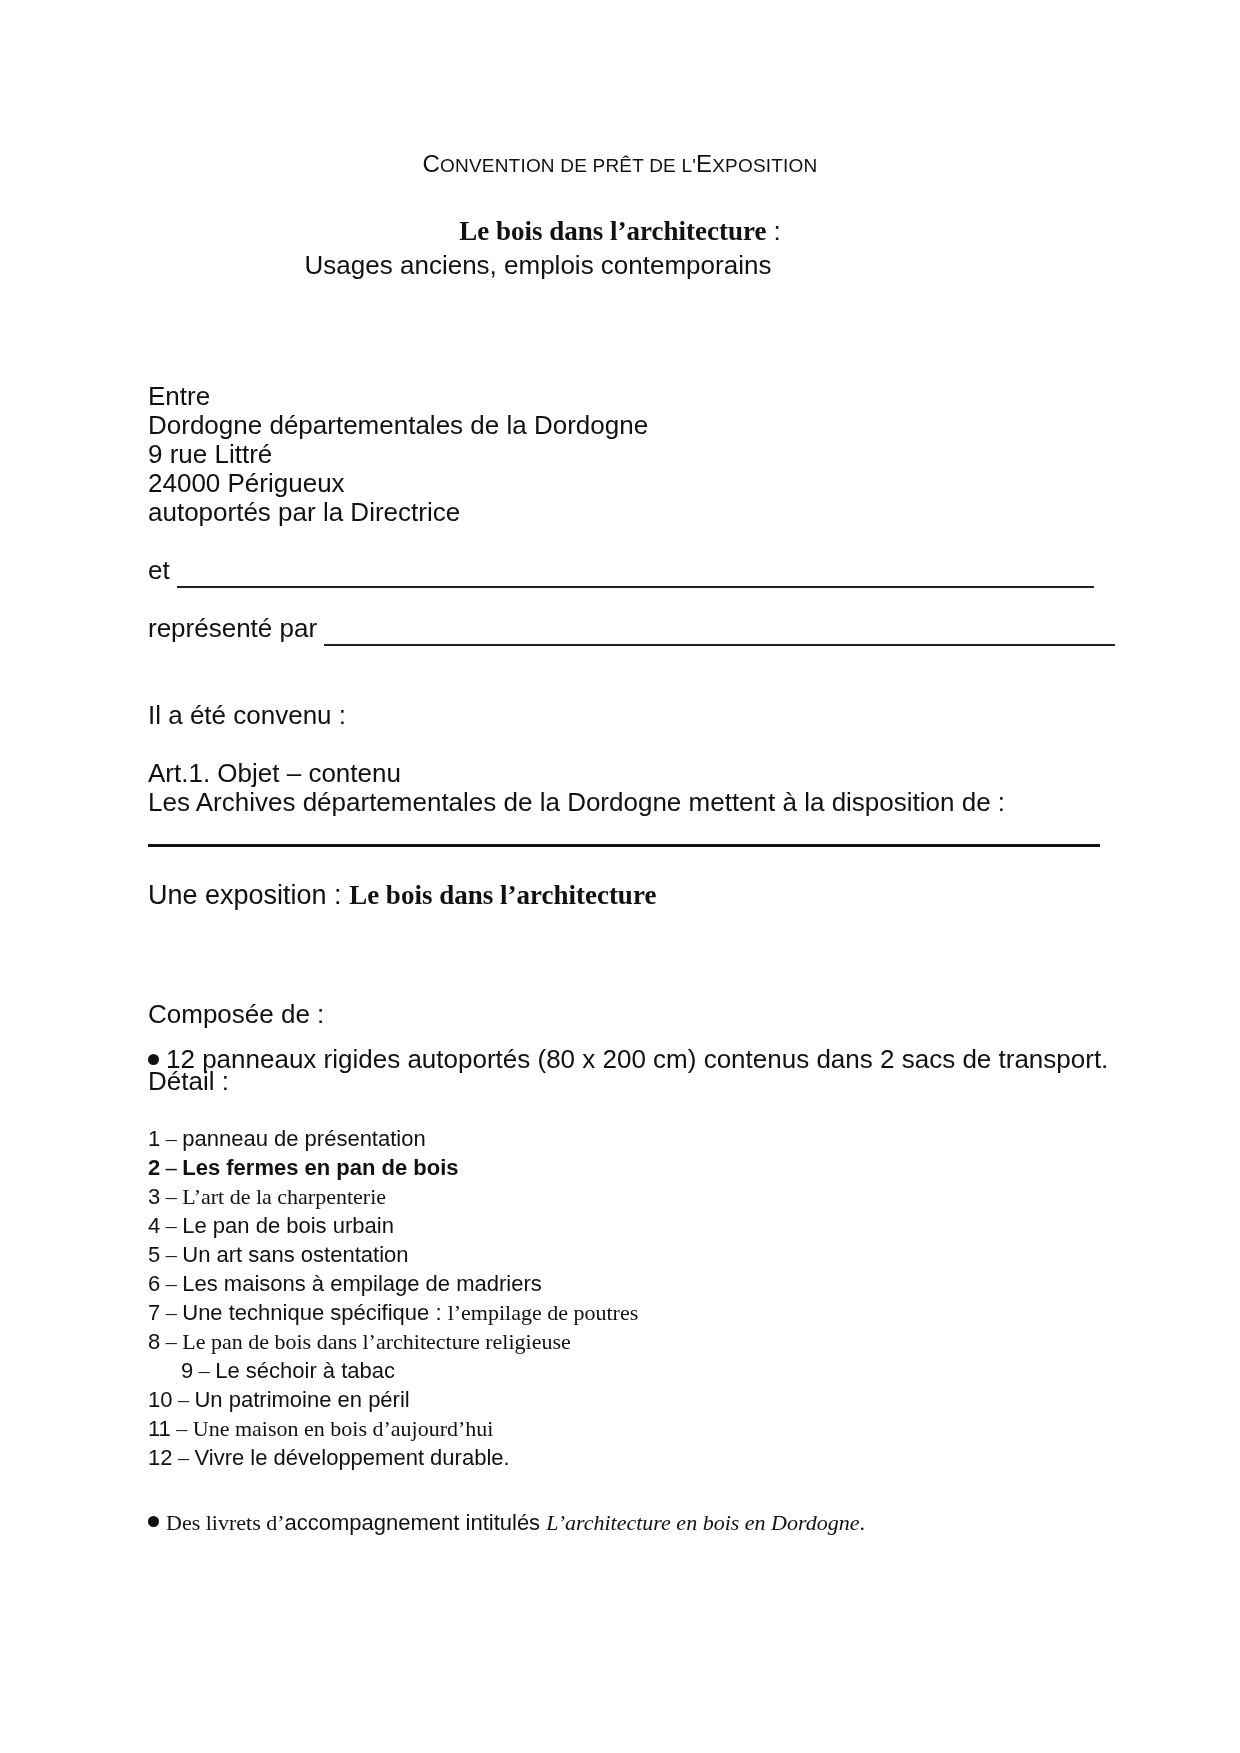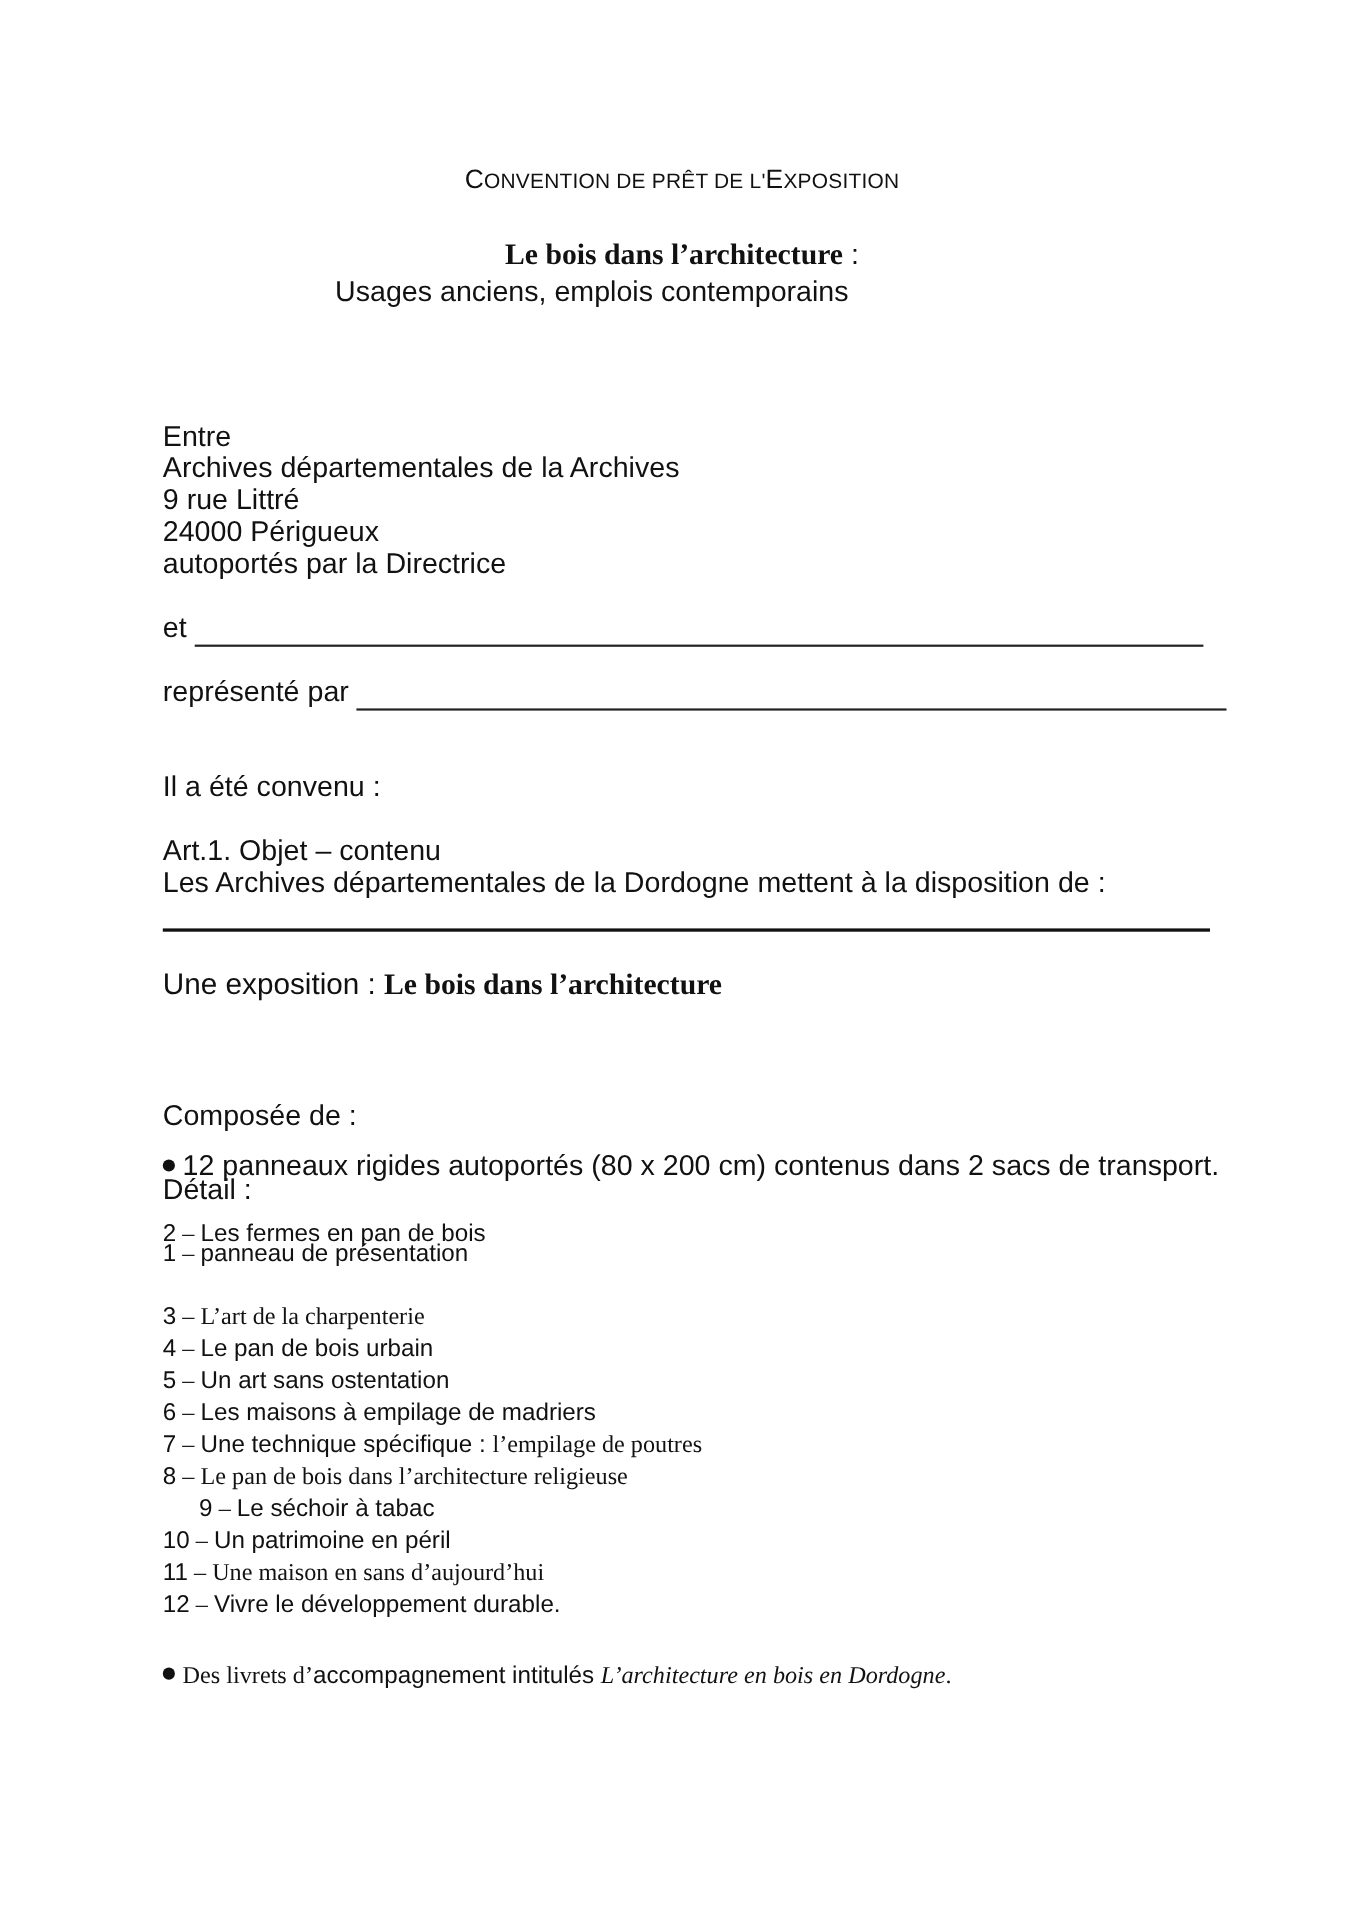--- a/index.html
+++ b/index.html
@@ -25,21 +25,21 @@
   <span class="big">C</span><span class="small">ONVENTION DE PRÊT DE L'</span><span class="big">E</span><span class="small">XPOSITION</span>
 </div>
 
 <div class="abs" style="left:0; width:1240px; text-align:center; top:216px;">
   <span class="serif" style="font-size:27px; font-weight:bold;">Le bois dans l’architecture</span><span class="sans" style="font-size:26px;"> :</span>
 </div>
 
 <div class="abs sans" style="left:0; width:1076px; text-align:center; top:250px; font-size:26px;">Usages anciens, emplois contemporains</div>
 
 <div class="abs sans t22" style="left:148px; top:381px;">Entre</div>
-<div class="abs sans t22" style="left:148px; top:410px;">Archives départementales de la Archives</div>
+<div class="abs sans t22" style="left:148px; top:410px;">Dordogne départementales de la Dordogne</div>
 <div class="abs sans t22" style="left:148px; top:439px;">9 rue Littré</div>
 <div class="abs sans t22" style="left:148px; top:468px;">24000 Périgueux</div>
 <div class="abs sans t22" style="left:148px; top:497px;">autoportés par la Directrice</div>
 
 <div class="abs sans t22" style="left:148px; top:555px;">
   <span>et</span>
   <span class="blank" style="width:917px;">&nbsp;</span>
 </div>
 
 <div class="abs sans t22" style="left:148px; top:613px;">
@@ -60,28 +60,28 @@
 <div class="abs sans t22" style="left:148px; top:968px;margin-top:31px;">Composée de :</div>
 
 <div class="abs sans t22" style="left:148px; top:1008px;margin-top:36px;">
   <span class="bullet"></span><span>12 panneaux rigides autoportés (80 x 200 cm) contenus dans 2 sacs de transport.</span>
 </div>
 
 <div class="abs sans t22" style="left:148px; top:1066px;">Détail :</div>
 
 <div id="panel-list">
     <div class="list-line" style="top: 1124px;"><span class="num">1</span><span class="sep"> – </span><span class="sans">panneau de présentation</span></div>
-    <div class="list-line" style="top: 1106px;"><span class="num">2</span><span class="sep"> – </span><span class="sans">Les fermes en pan de bois</span></div>
+    <div class="list-line" style="top: 1153px; font-weight: bold;"><span class="num">2</span><span class="sep"> – </span><span class="sans">Les fermes en pan de bois</span></div>
     <div class="list-line" style="top: 1182px;"><span class="num">3</span><span class="sep"> – </span><span class="serif">L’art de la charpenterie</span></div>
     <div class="list-line" style="top: 1211px;"><span class="num">4</span><span class="sep"> – </span><span class="sans">Le pan de bois urbain</span></div>
     <div class="list-line" style="top: 1240px;"><span class="num">5</span><span class="sep"> – </span><span class="sans">Un art sans ostentation</span></div>
     <div class="list-line" style="top: 1269px;"><span class="num">6</span><span class="sep"> – </span><span class="sans">Les maisons à empilage de madriers</span></div>
     <div class="list-line" style="top: 1298px;"><span class="num">7</span><span class="sep"> – </span><span class="sans">Une technique spécifique : </span><span class="serif">l’empilage de poutres</span></div>
     <div class="list-line" style="top: 1327px;"><span class="num">8</span><span class="sep"> – </span><span class="serif">Le pan de bois dans l’architecture religieuse</span></div>
     <div class="list-line" style="top: 1356px; margin-left: 33px;"><span class="num">9</span><span class="sep"> – </span><span class="sans">Le séchoir à tabac</span></div>
     <div class="list-line" style="top: 1385px;"><span class="num">10</span><span class="sep"> – </span><span class="sans">Un patrimoine en péril</span></div>
-    <div class="list-line" style="top: 1414px;"><span class="num">11</span><span class="sep"> – </span><span class="serif">Une maison en sans d’aujourd’hui</span></div>
+    <div class="list-line" style="top: 1414px;"><span class="num">11</span><span class="sep"> – </span><span class="serif">Une maison en bois d’aujourd’hui</span></div>
     <div class="list-line" style="top: 1443px;"><span class="num">12</span><span class="sep"> – </span><span class="sans">Vivre le développement durable.</span></div>
   </div>
 
 <div class="abs" style="left:148px; top:1510px; font-size:22px;">
   <span class="bullet"></span><span class="serif">Des livrets d’</span><span class="sans">accompagnement intitulés </span><span class="serif" style="font-style:italic;">L’architecture en bois en Dordogne</span><span class="serif">.</span>
 </div>
 
 </body></html>

